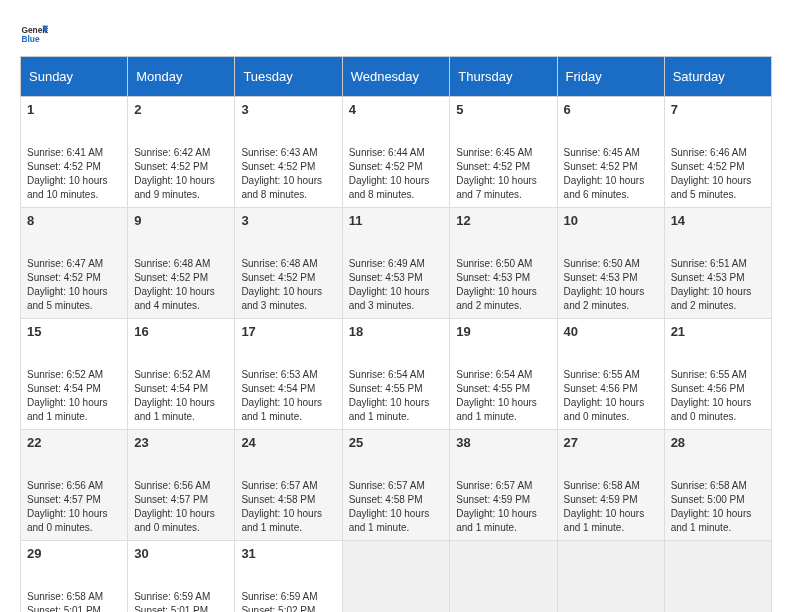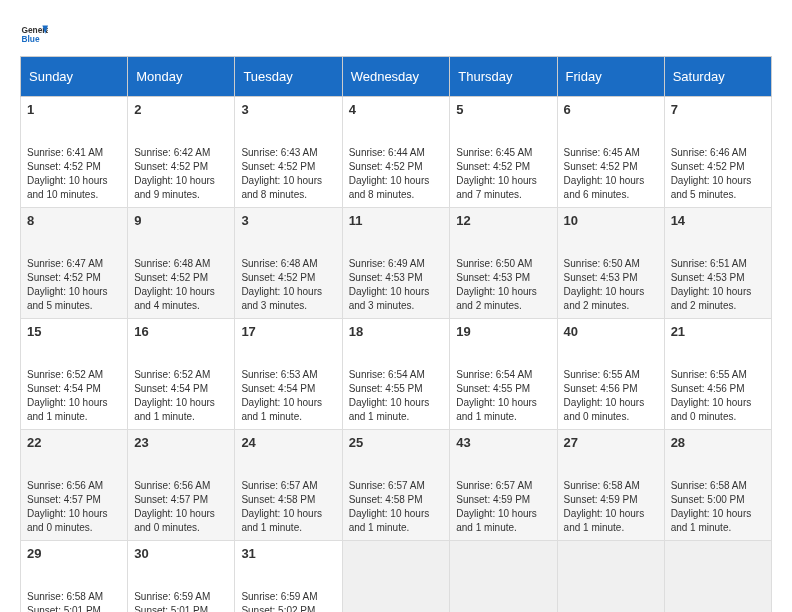--- a/index.html
+++ b/index.html
@@ -210,21 +210,21 @@
         </td>
         <td>
           <span class="day-num">24</span>
           <div class="day-info">Sunrise: 6:57 AM<br>Sunset: 4:58 PM<br>Daylight: 10 hours and 1 minute.</div>
         </td>
         <td>
           <span class="day-num">25</span>
           <div class="day-info">Sunrise: 6:57 AM<br>Sunset: 4:58 PM<br>Daylight: 10 hours and 1 minute.</div>
         </td>
         <td>
-          <span class="day-num">43</span>
+          <span class="day-num">38</span>
           <div class="day-info">Sunrise: 6:57 AM<br>Sunset: 4:59 PM<br>Daylight: 10 hours and 1 minute.</div>
         </td>
         <td>
           <span class="day-num">27</span>
           <div class="day-info">Sunrise: 6:58 AM<br>Sunset: 4:59 PM<br>Daylight: 10 hours and 1 minute.</div>
         </td>
         <td>
           <span class="day-num">28</span>
           <div class="day-info">Sunrise: 6:58 AM<br>Sunset: 5:00 PM<br>Daylight: 10 hours and 1 minute.</div>
         </td>

